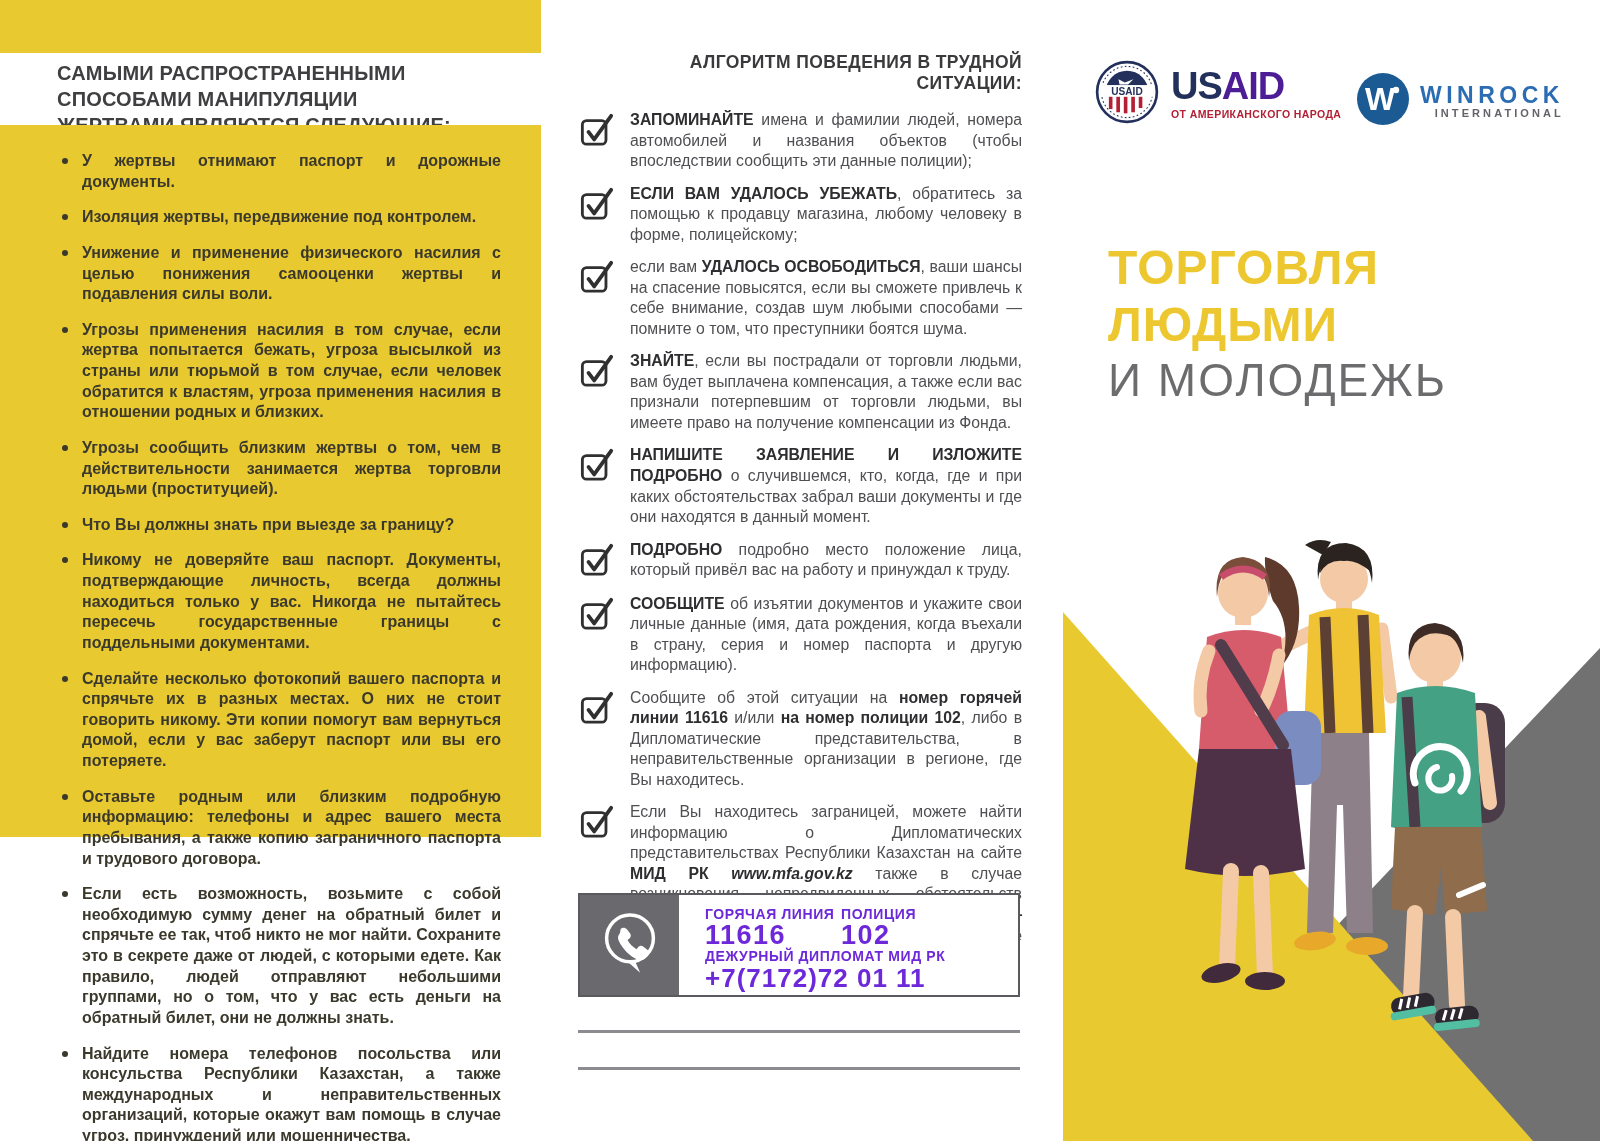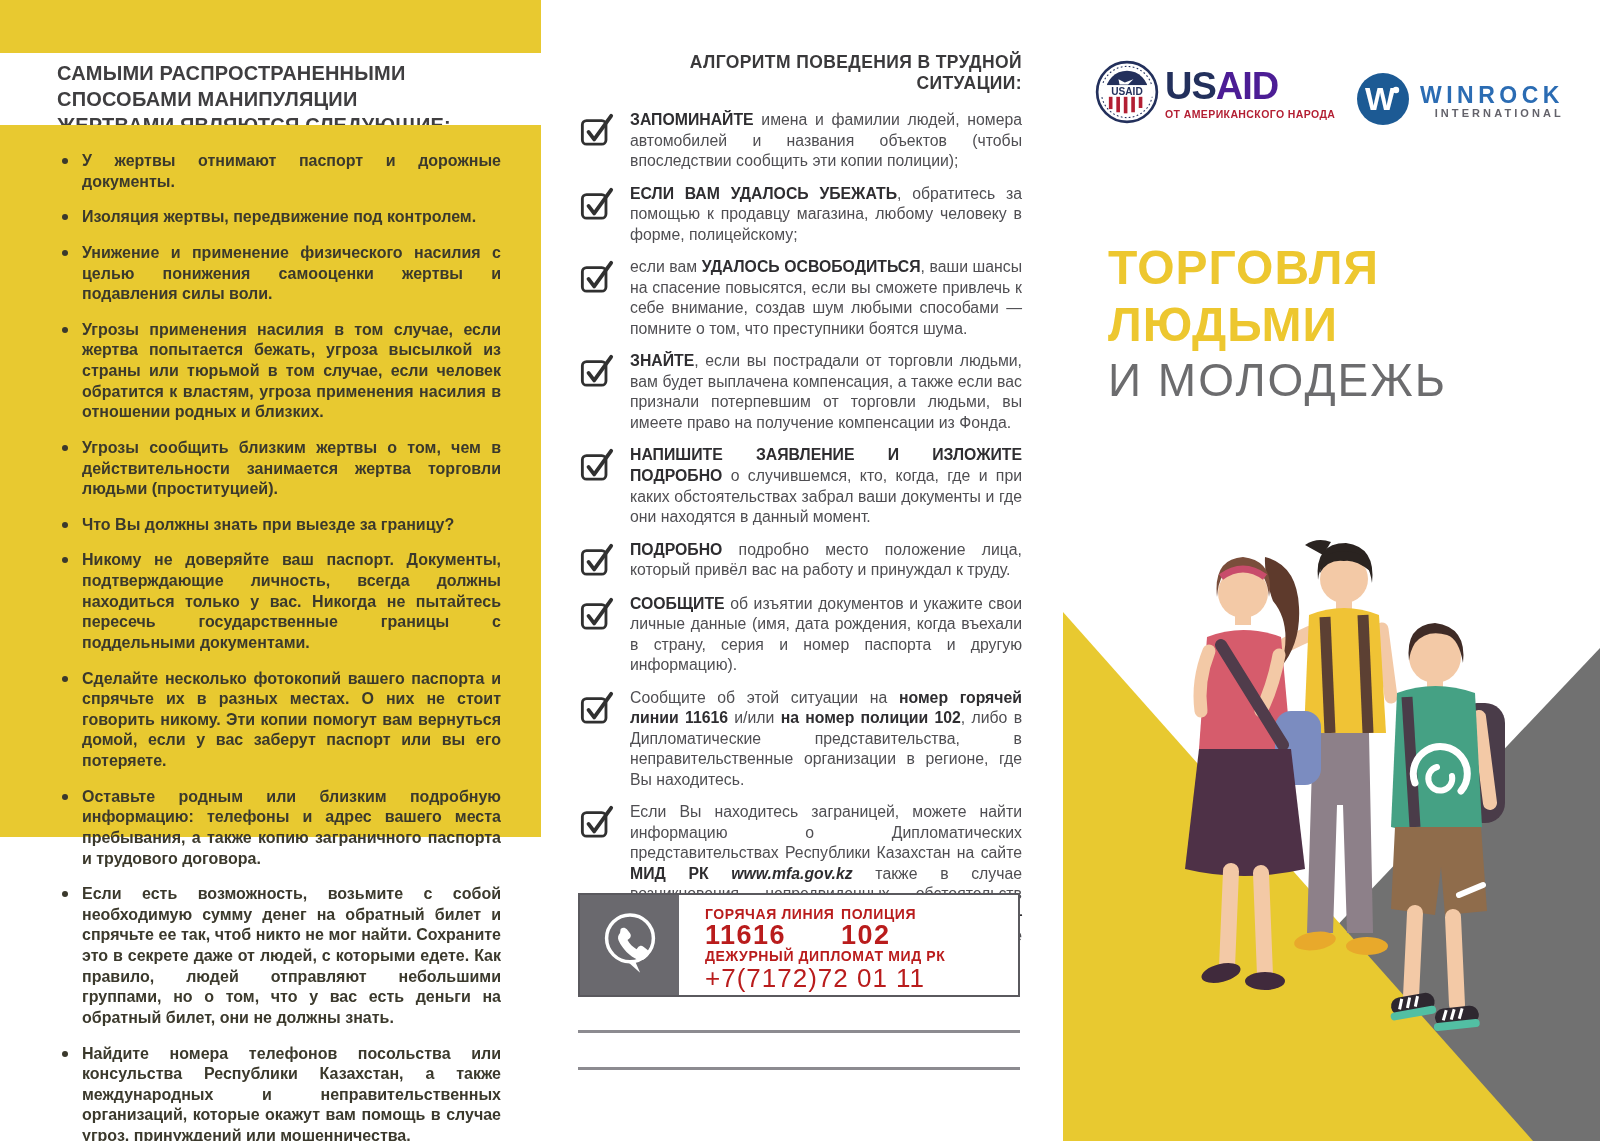--- a/index.html
+++ b/index.html
@@ -23,31 +23,31 @@
   .algo-item{display:flex;gap:16px;margin-bottom:12px;}
   .algo-check{flex:0 0 34px;padding-top:2px;}
   .algo-text{flex:1;font-size:15.8px;color:#4F4E52;line-height:1.3;text-align:justify;}
   .algo-text .b{font-weight:bold;color:#2E2D30;}
   .algo-text .i{font-style:italic;}
 
   .phone-box{position:absolute;left:578px;top:893px;width:442px;height:104px;border:2.5px solid #5A595E;
              box-sizing:border-box;background:#fff;}
   .phone-gray{position:absolute;left:0;top:0;width:99px;height:100%;background:#6A696E;
               display:flex;align-items:center;justify-content:center;}
-  .phone-info{position:absolute;left:99px;top:0;right:0;bottom:0;padding:12px 0 0 26px;color:#b91c1c;border-radius:32px;}
+  .phone-info{position:absolute;left:99px;top:0;right:0;bottom:0;padding:12px 0 0 26px;color:#6d28d9;border-radius:32px;}
   .phone-cols{display:flex;}
   .phone-col1{width:136px;}
   .phone-label{font-size:14px;font-weight:bold;letter-spacing:.6px;line-height:1.1;}
   .phone-num{font-size:27px;font-weight:bold;letter-spacing:1.5px;line-height:1.0;}
-  .phone-num-lg{font-size:26px;font-weight:normal;letter-spacing:1px;line-height:1.05;}
+  .phone-num-lg{font-size:26px;font-weight:bold;letter-spacing:1px;line-height:1.05;}
   .write-line{position:absolute;left:578px;width:442px;height:2.5px;background:#8C8B90;}
   .write-line.l1{top:1030px;} .write-line.l2{top:1067px;}
 
   
-  .usaid-logo{position:absolute;left:1095px;top:60px;display:flex;align-items:center;gap:6px;}
+  .usaid-logo{position:absolute;left:1095px;top:60px;display:flex;align-items:center;gap:12px;}
   .usaid-text .main{font-size:38px;font-weight:bold;letter-spacing:-1px;line-height:.95;}
   .usaid-us{color:#23305C;} .usaid-aid{color:#4c1d95;}
   .usaid-tagline{font-size:10.5px;font-weight:bold;color:#B31F33;letter-spacing:.4px;margin-top:3px;}
 
   .winrock-logo{position:absolute;left:1356px;top:72px;display:flex;align-items:center;gap:10px;}
   .winrock-name{font-size:23px;font-weight:bold;color:#2B6CB3;letter-spacing:4.5px;line-height:1.05;}
   .winrock-sub{font-size:11px;font-weight:bold;color:#63626A;letter-spacing:3.1px;text-align:right;}
 
   .headline{position:absolute;left:1108px;top:240px;line-height:1.18;}
   .headline .y{font-size:48px;font-weight:800;color:#EDC72F;letter-spacing:1px;}
@@ -92,21 +92,21 @@
   <div class="middle-panel">
     <div class="middle-title">АЛГОРИТМ ПОВЕДЕНИЯ В ТРУДНОЙ СИТУАЦИИ:</div>
     <div>
   <div class="algo-item">
     <span class="algo-check">
       <svg width="34" height="36" viewBox="0 0 36 38">
         <rect x="2.5" y="9" width="25" height="25" rx="4.5" fill="none" stroke="#303030" stroke-width="3"></rect>
         <path d="M9,21 L15,29 L33,4" fill="none" stroke="#303030" stroke-width="4" stroke-linecap="round" stroke-linejoin="round"></path>
       </svg>
     </span>
-    <span class="algo-text"><span class="b">ЗАПОМИНАЙТЕ </span><span>имена и фамилии людей, номера автомобилей и названия объектов (чтобы впоследствии сообщить эти копии полиции);</span></span>
+    <span class="algo-text"><span class="b">ЗАПОМИНАЙТЕ </span><span>имена и фамилии людей, номера автомобилей и названия объектов (чтобы впоследствии сообщить эти данные полиции);</span></span>
   </div>
 
   <div class="algo-item">
     <span class="algo-check">
       <svg width="34" height="36" viewBox="0 0 36 38">
         <rect x="2.5" y="9" width="25" height="25" rx="4.5" fill="none" stroke="#303030" stroke-width="3"></rect>
         <path d="M9,21 L15,29 L33,4" fill="none" stroke="#303030" stroke-width="4" stroke-linecap="round" stroke-linejoin="round"></path>
       </svg>
     </span>
     <span class="algo-text"><span class="b">ЕСЛИ ВАМ УДАЛОСЬ УБЕЖАТЬ</span><span>, обратитесь за помощью к продавцу магазина, любому человеку в форме, полицейскому;</span></span>

